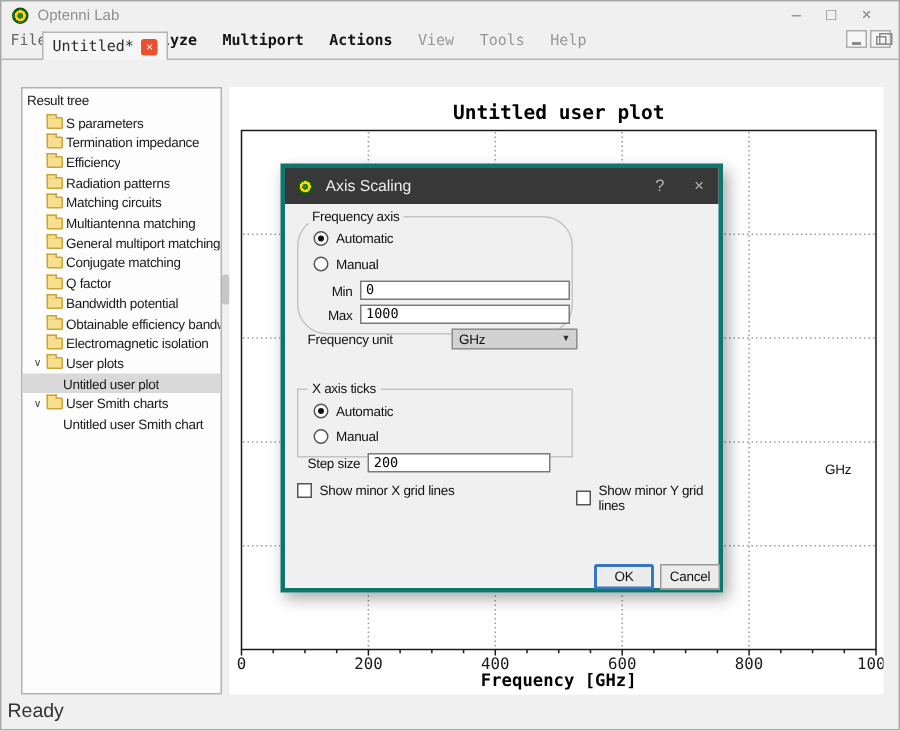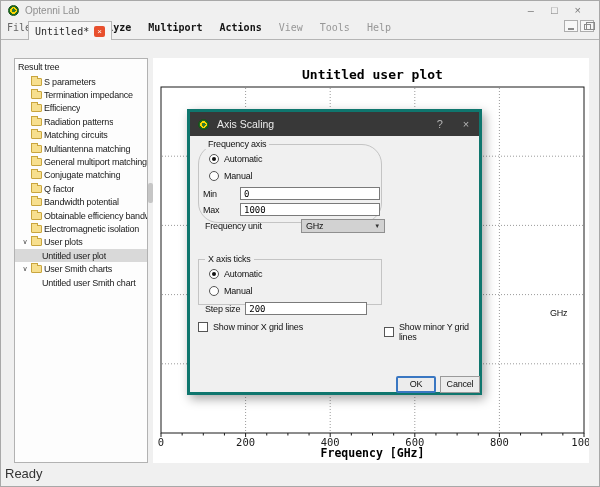--- a/index.html
+++ b/index.html
@@ -88,21 +88,21 @@
   .g1 { top:32px; height:79px;border-radius:20px; }
   .g2 { top:147px; height:46px; }
   .row { position:absolute; display:flex; align-items:center; gap:5px; }
   .radio { width:10px; height:10px; border:1px solid #555; border-radius:50%; background:#fff;
     position:relative; flex:0 0 10px; }
   .radio.on::after { content:''; position:absolute; left:2px; top:2px; width:4px; height:4px;
     border-radius:50%; background:#111; }
   .checkbox { width:10px; height:10px; border:1px solid #555; background:#fff; flex:0 0 10px; }
   .tinput { height:13px; border:1px solid #7a7a7a; background:#fff; font-size:9px;
     font-family:"DejaVu Sans Mono", monospace; padding:0 3px; }
-  .numlabel { display:inline-block; width:32px; }
+  .numlabel { display:inline-block; width:32px; text-align:right; }
   .combo { height:14px; background:#d2d2d2; border:1px solid #8f8f8f; display:flex;
     align-items:center; justify-content:space-between; padding:0 4px; }
   .combo .arrow { font-size:6px; color:#333; }
   .dlg-buttons { position:absolute; top:264px; left:0; width:100%; }
   .btn { position:absolute; width:40px; height:17px; background:#ececec; border:1px solid #9a9a9a;
     font-size:9px; text-align:center; line-height:15px; }
   .btn.default { border:2px solid #3a77c2; border-radius:2px; line-height:13px; }
   .btn.ok { left:206px; }
   .btn.cancel { left:250px; }
 </style>

